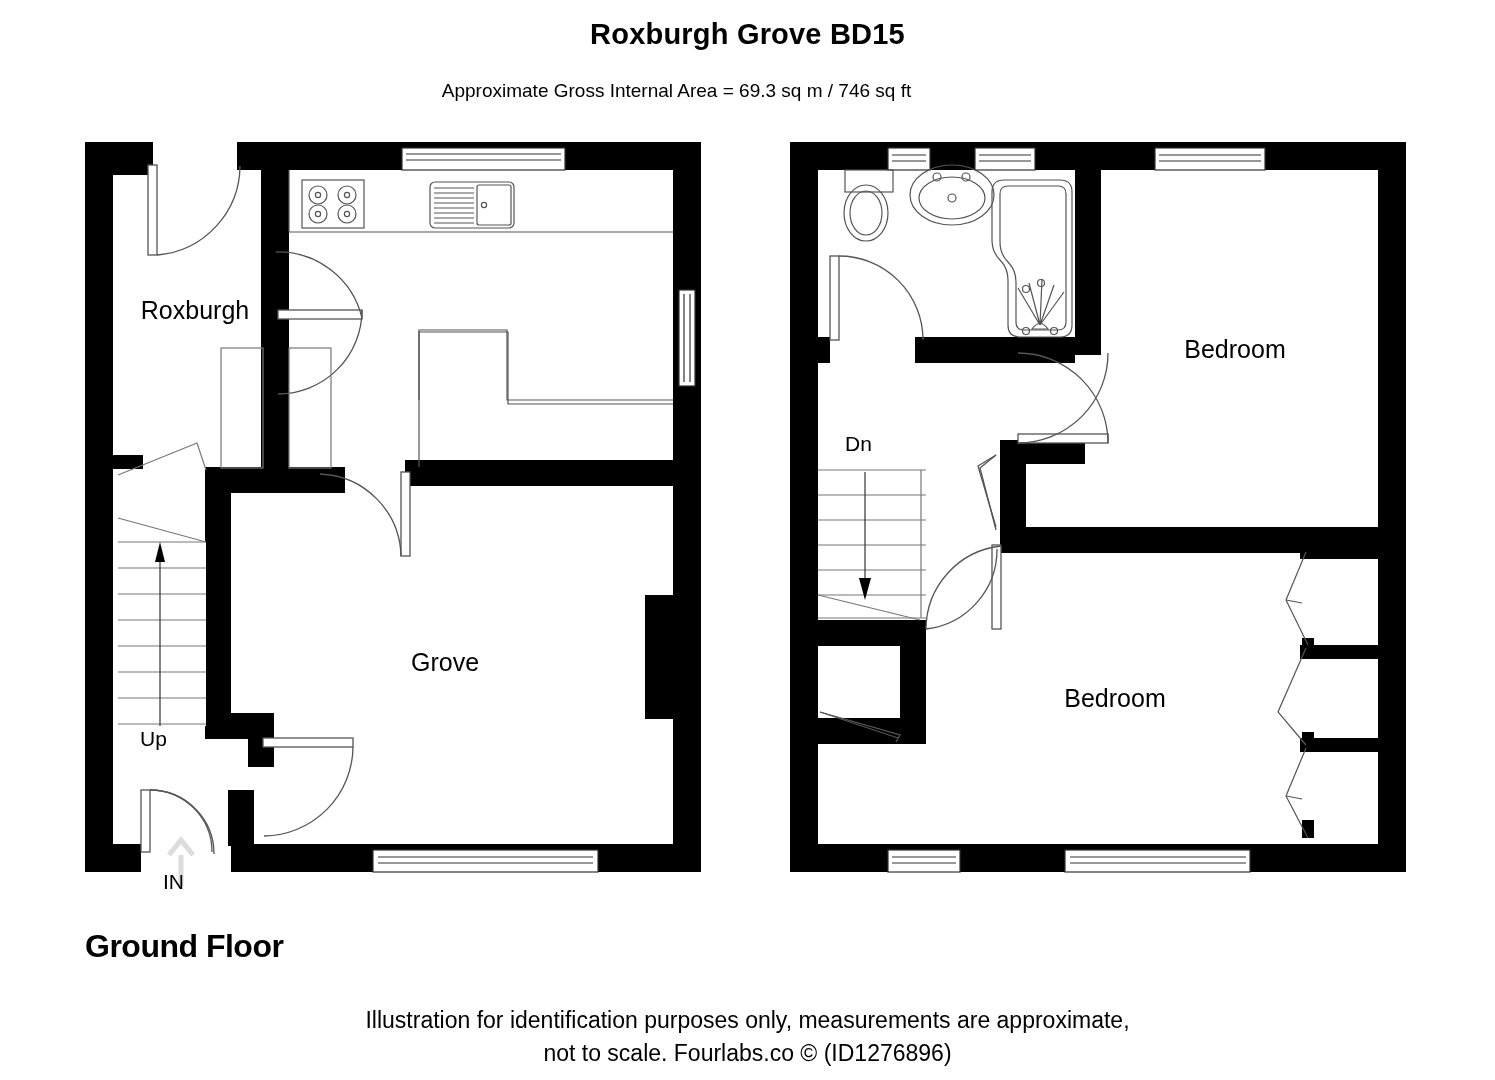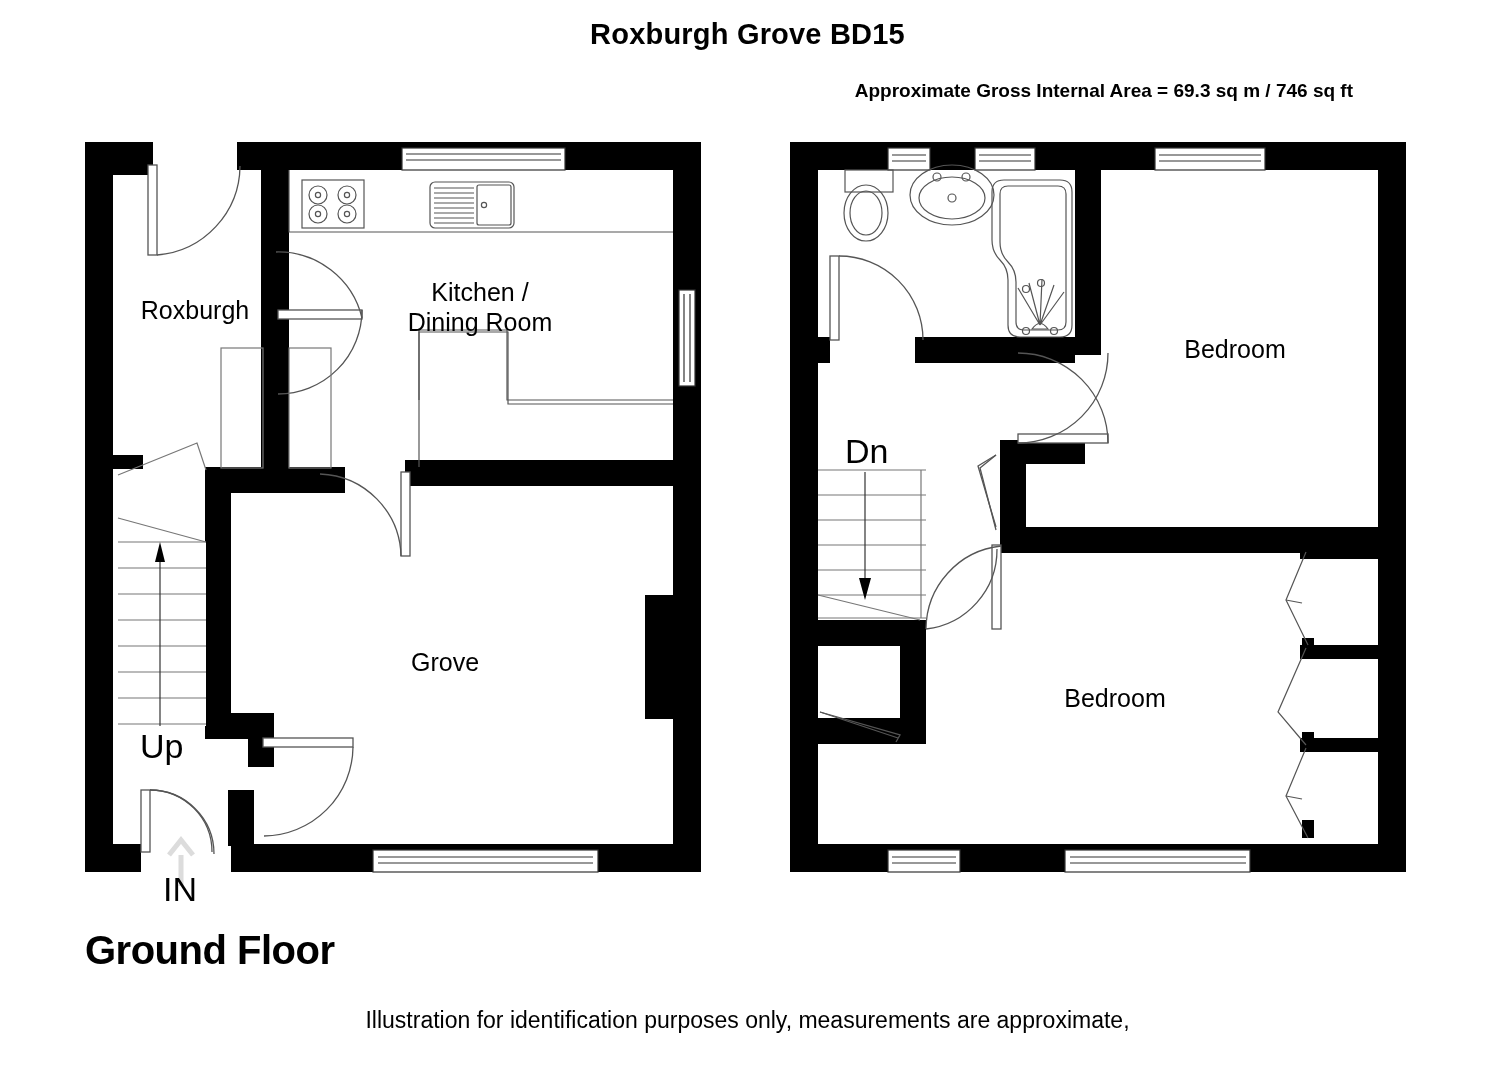--- a/index.html
+++ b/index.html
@@ -28,27 +28,27 @@
     text-align: center;
     font-size: 29px;
     font-weight: bold;
     letter-spacing: 0.2px;
   }
   .subtitle {
     position: absolute;
     top: 80px;
     left: 0;
     width: 1353px;
-    text-align: right;
+    text-align: center;
     font-size: 19px;
-    font-weight: bold;
+    font-weight: normal;
   }
   .floor-label {
     position: absolute;
-    font-size: 40px;
+    font-size: 32px;
     font-weight: bold;
     letter-spacing: -0.5px;
     white-space: nowrap;
   }
   #ground-floor-label { top: 928px; left: 85px; }
   #first-floor-label  { top: 928px; left: 788px; }
 
   .footer {
     position: absolute;
     top: 1004px;
@@ -67,21 +67,21 @@
 
   .roomlabel {
     position: absolute;
     font-size: 25px;
     text-align: center;
     white-space: nowrap;
     line-height: 1.18;
   }
   .smalllabel {
     position: absolute;
-    font-size: 34px;
+    font-size: 21px;
     white-space: nowrap;
   }
   svg { display: block; }
 </style>
 </head>
 <body>
 
 <div id="page">
 
   <div class="title">Roxburgh Grove BD15</div>
@@ -237,24 +237,20 @@
       <polygon points="160,542 155,562 165,562" fill="#000000" stroke="none"></polygon>
     </g>
 
     <g fill="none" stroke="#dcdcdc" stroke-width="5">
       <path d="M181 886 L181 855 M169 855 L181 840 L193 855"></path>
     </g>
   </svg>
 
   <div class="roomlabel" style="left:140px; top:296px; width:110px;">Roxburgh</div>
 
-  <div class="roomlabel" style="left:390px; top:278px; width:180px;">
-    <span>Kitchen /</span><br>
-    <span>Dining Room</span>
-  </div>
 
   <div class="roomlabel" style="left:385px; top:648px; width:120px;">Grove</div>
 
   <div class="smalllabel" style="left:140px; top:727px;text-align:center;">Up</div>
 
   <div class="smalllabel" style="left:163px; top:870px;">IN</div>
 
   <svg id="first-plan" class="plan" width="1495" height="900" viewBox="0 0 1495 900">
     <g fill="#000000">
 
@@ -419,15 +415,16 @@
   <div class="roomlabel" style="left:1105px; top:335px; width:260px;">Bedroom</div>
 
   <div class="roomlabel" style="left:1000px; top:684px; width:230px;">Bedroom</div>
 
   <div class="smalllabel" style="left:845px; top:432px;">Dn</div>
 
   <div class="floor-label" id="ground-floor-label">Ground Floor</div>
 
   <div class="footer">
     <div>Illustration for identification purposes only, measurements are approximate,</div>
+    <div>not to scale. Fourlabs.co © (ID1276896)</div>
   </div>
 
 </div>
 
 </body></html>

